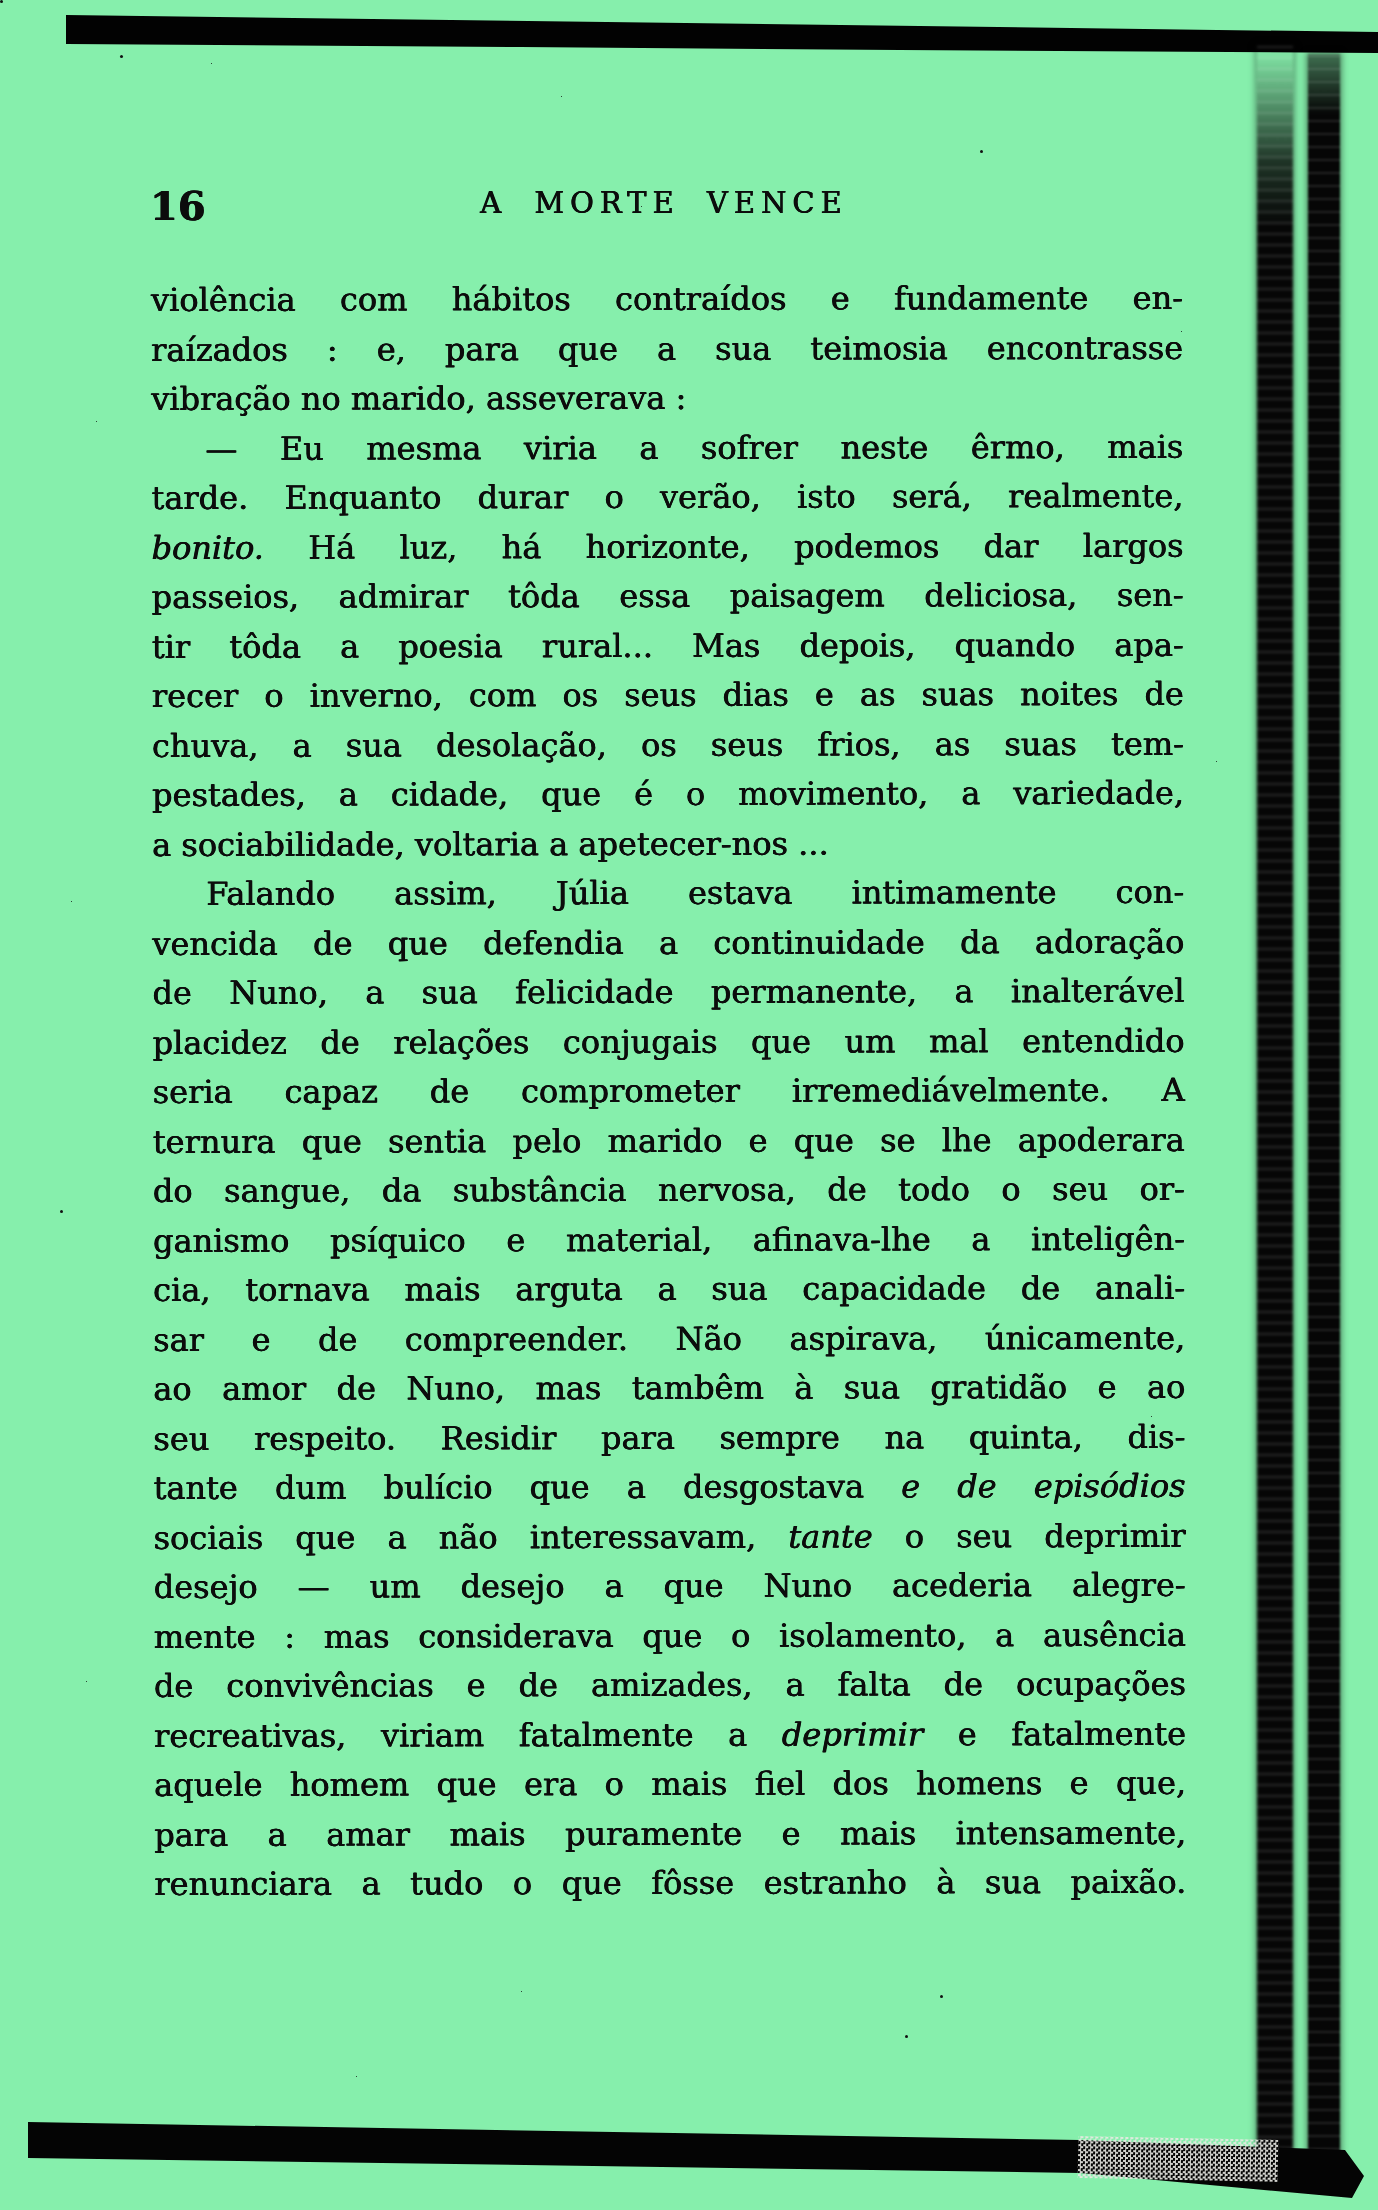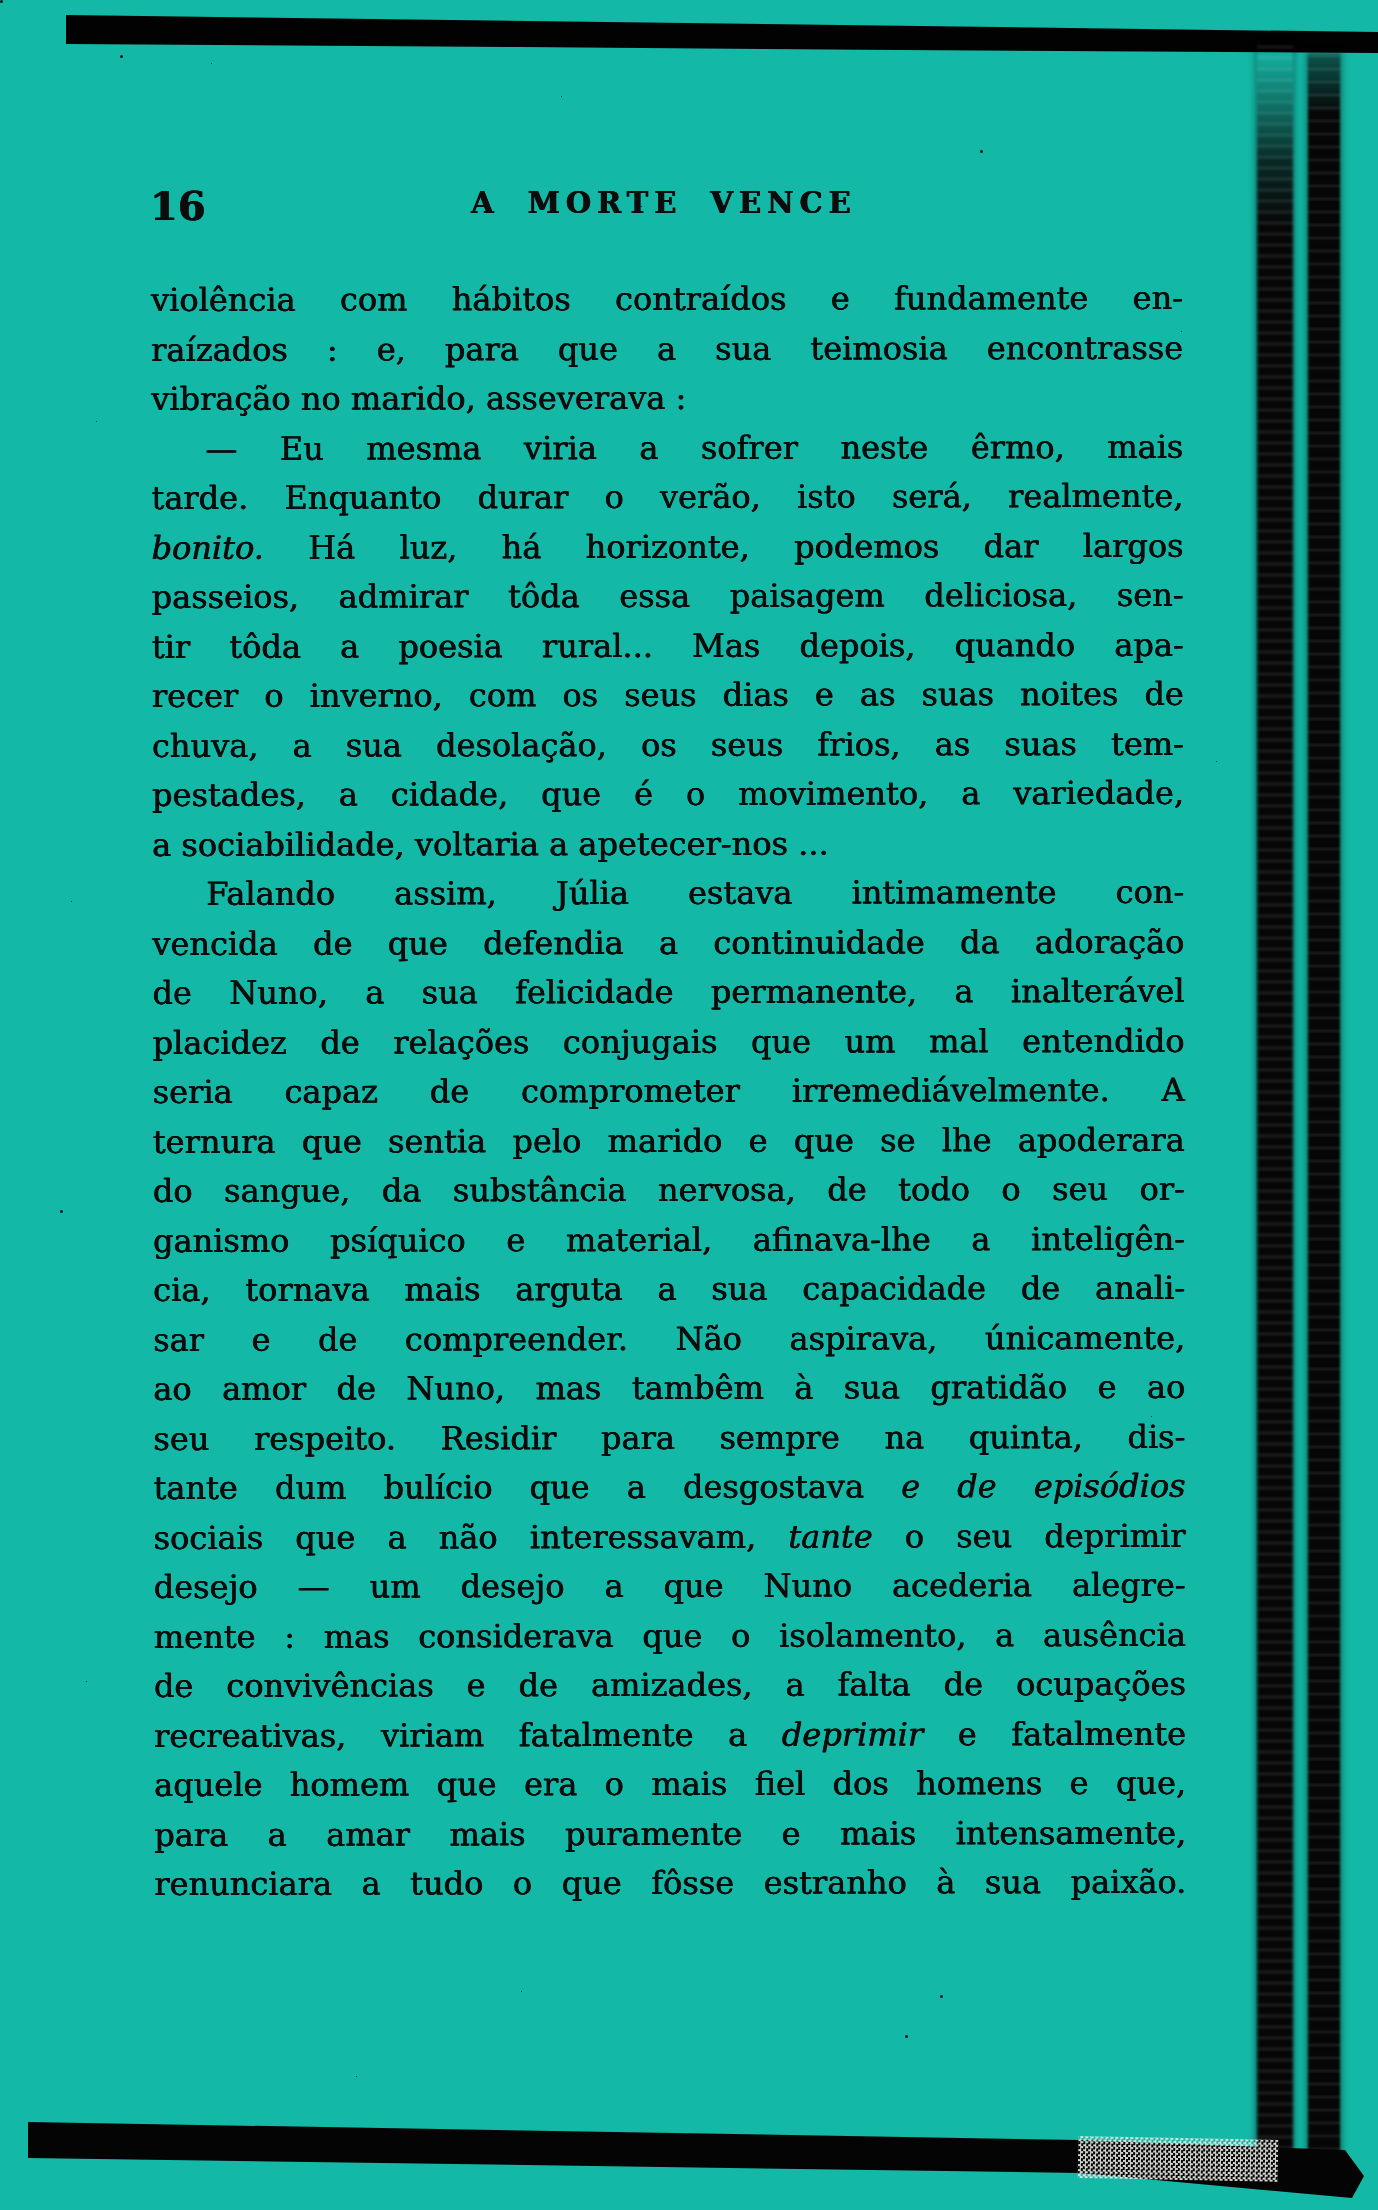--- a/index.html
+++ b/index.html
@@ -1,20 +1,20 @@
 <!DOCTYPE html>
 <html><head>
 <meta charset="utf-8">
 <style>
   html,body{margin:0;padding:0;background:#777;}
   #page{
     position:relative;
     width:1378px;height:2210px;
     margin:0 auto;
-    background:#14b8a6;
+    background:#86efac;
     overflow:hidden;
     font-family:"DejaVu Serif","Liberation Serif",serif;
     color:#0c0c0c;
   }
   
   .top-bar{
     position:absolute;inset:0;
     background:#020202;
     clip-path:polygon(66px 15px,1378px 32px,1378px 53px,900px 50px,520px 47px,66px 44px);
   }
@@ -61,21 +61,21 @@
     position:absolute;left:150px;right:200px;top:186px;height:48px;
     text-align:center;
   }
   .page-number{
     position:absolute;left:0;top:-4px;
     font-size:40px;font-weight:bold;
     text-shadow:.4px 0 currentColor,-.4px 0 currentColor;
   }
   .running-title{
     display:inline-block;
-    font-size:29px;font-weight:bold;
+    font-size:29px;font-weight:normal;
     letter-spacing:6px;word-spacing:12px;
     text-shadow:.4px 0 currentColor,-.4px 0 currentColor;
   }
   
   .text-block{
     position:absolute;left:151px;top:276px;width:1032px;
     font-size:32px;
     transform:rotate(-0.12deg);
     transform-origin:top left;
   }

